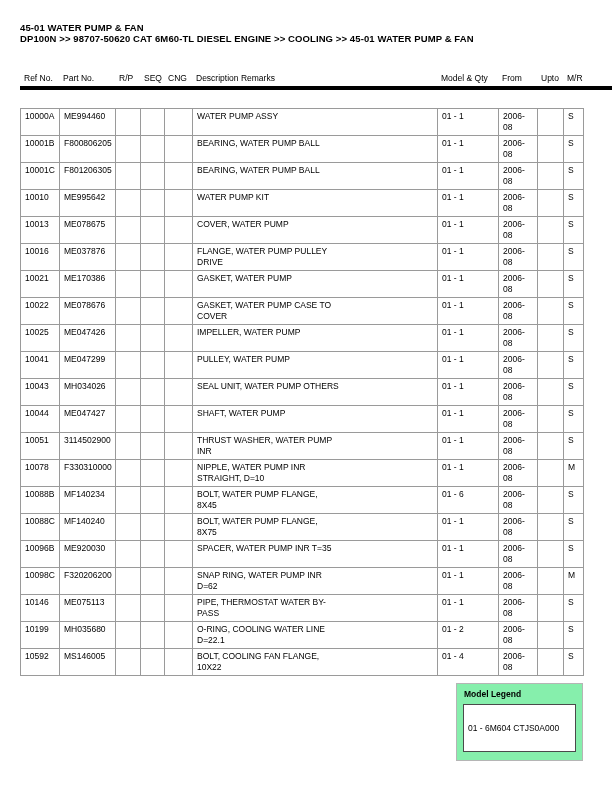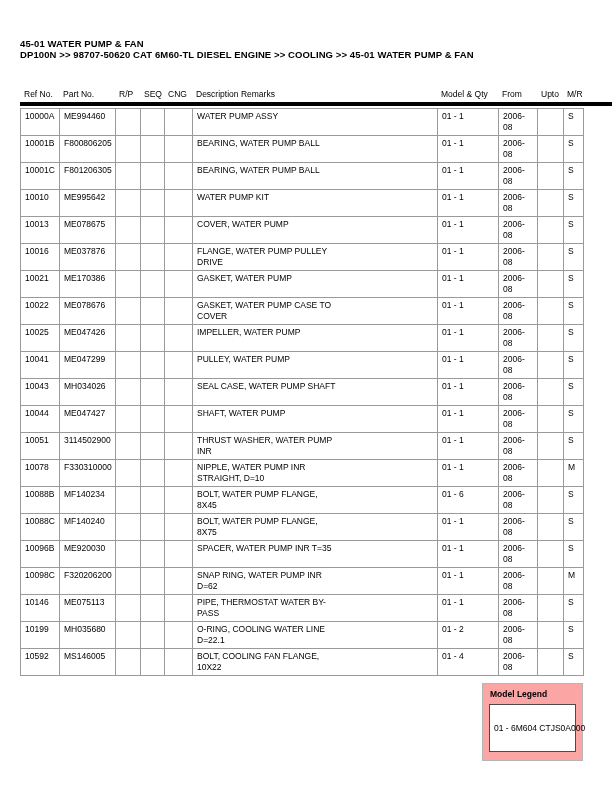--- a/index.html
+++ b/index.html
@@ -10,21 +10,20 @@
     font-family: "Liberation Sans", sans-serif;
     color: #000;
     position: relative;
     overflow: hidden;
   }
   .page { padding: 22px 29px 0 20px; }
   .page-title {
     font-size: 9.5px;
     font-weight: bold;
     letter-spacing: 0.1px;
-    margin-top: 16px;
   }
   .breadcrumb {
     font-size: 9.5px;
     font-weight: bold;
     letter-spacing: 0.1px;
   }
   .table-area { margin-top: 27px; }
   table {
     border-collapse: collapse;
     table-layout: fixed;
@@ -46,37 +45,37 @@
     text-align: left;
     padding: 2px 4px 3px 4px;
     white-space: nowrap;
     overflow: hidden;
   }
   .header-rule {
     height: 4px;
     background: #000;
     width: calc(100% + 29px); 
   }
-  .body-table { margin-top: 2px; }
+  .body-table { margin-top: 18px; }
   .body-table td {
     font-size: 8.5px;
     line-height: 10.5px;
     padding: 2px 4px 3px 4px;
     border: 1px solid #9a9a9a;
     vertical-align: top;
     white-space: pre-line;
     overflow: hidden;
   }
   .legend {
-    width: 101px;
+    width: 127px;
     margin-left: auto;
     margin-top: 7px;
     border: 1px solid #b5b5b5;
     padding: 5px 6px 8px 6px;
-    background: #fca5a5;
+    background: #86efac;
   }
   .legend-title {
     font-size: 8.5px;
     font-weight: bold;
     padding-left: 1px;
   }
   .legend-entry {
     margin-top: 5px;
     border: 1px solid #4a4a4a;
     font-size: 8.5px;
@@ -262,21 +261,21 @@
             <td>2006-08</td>
             <td></td>
             <td>S</td>
           </tr>
           <tr>
             <td>10043</td>
             <td>MH034026</td>
             <td></td>
             <td></td>
             <td></td>
-            <td>SEAL CASE, WATER PUMP SHAFT</td>
+            <td>SEAL UNIT, WATER PUMP OTHERS</td>
             <td>01 - 1</td>
             <td>2006-08</td>
             <td></td>
             <td>S</td>
           </tr>
           <tr>
             <td>10044</td>
             <td>ME047427</td>
             <td></td>
             <td></td>

